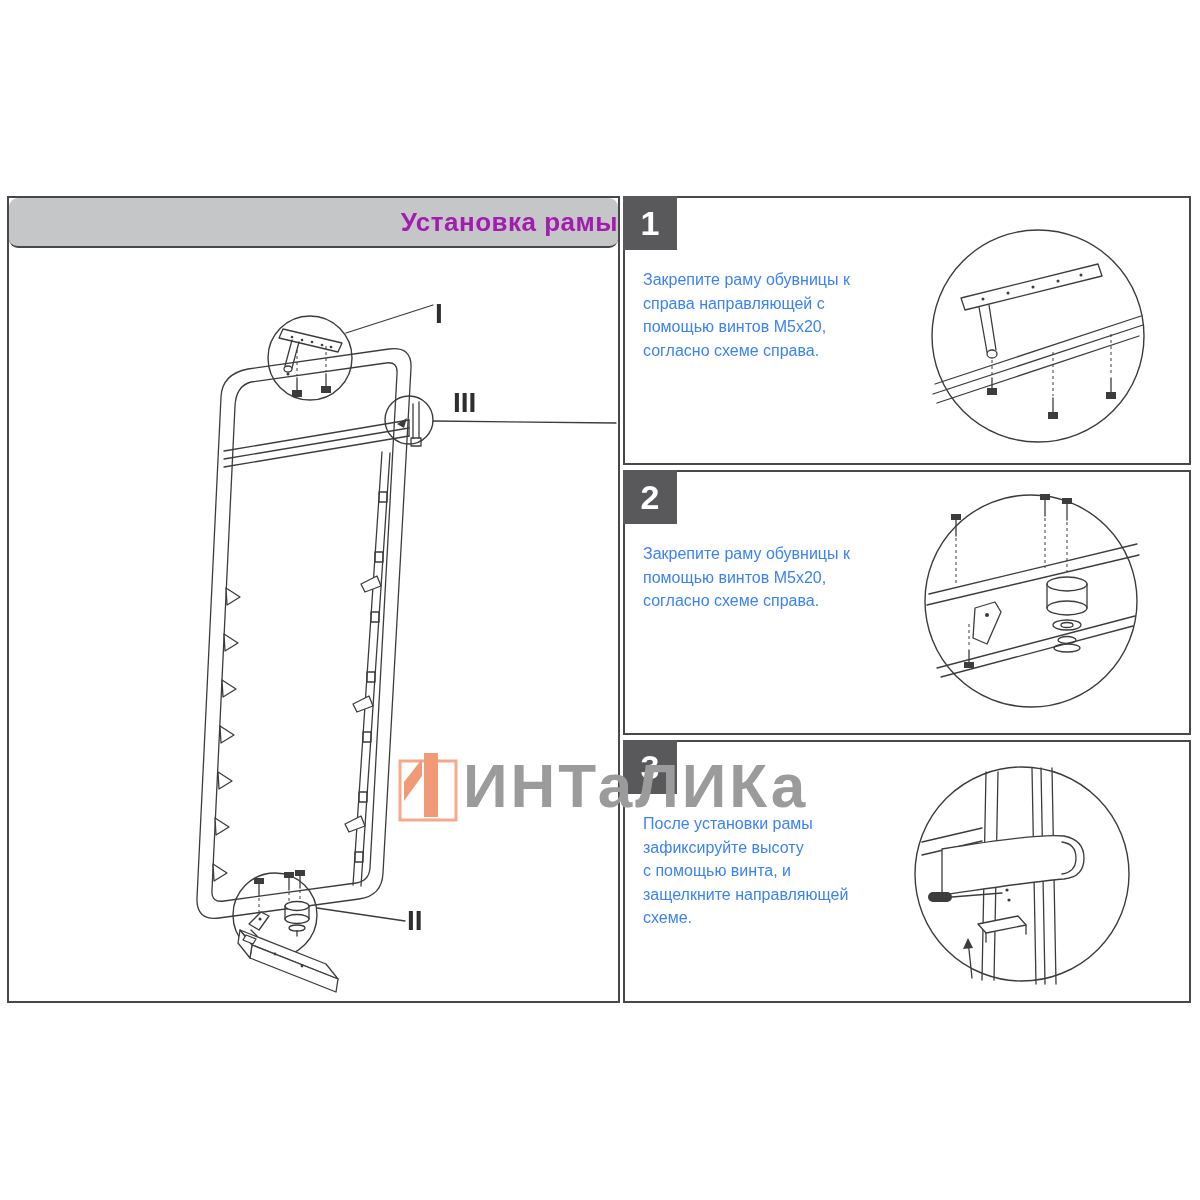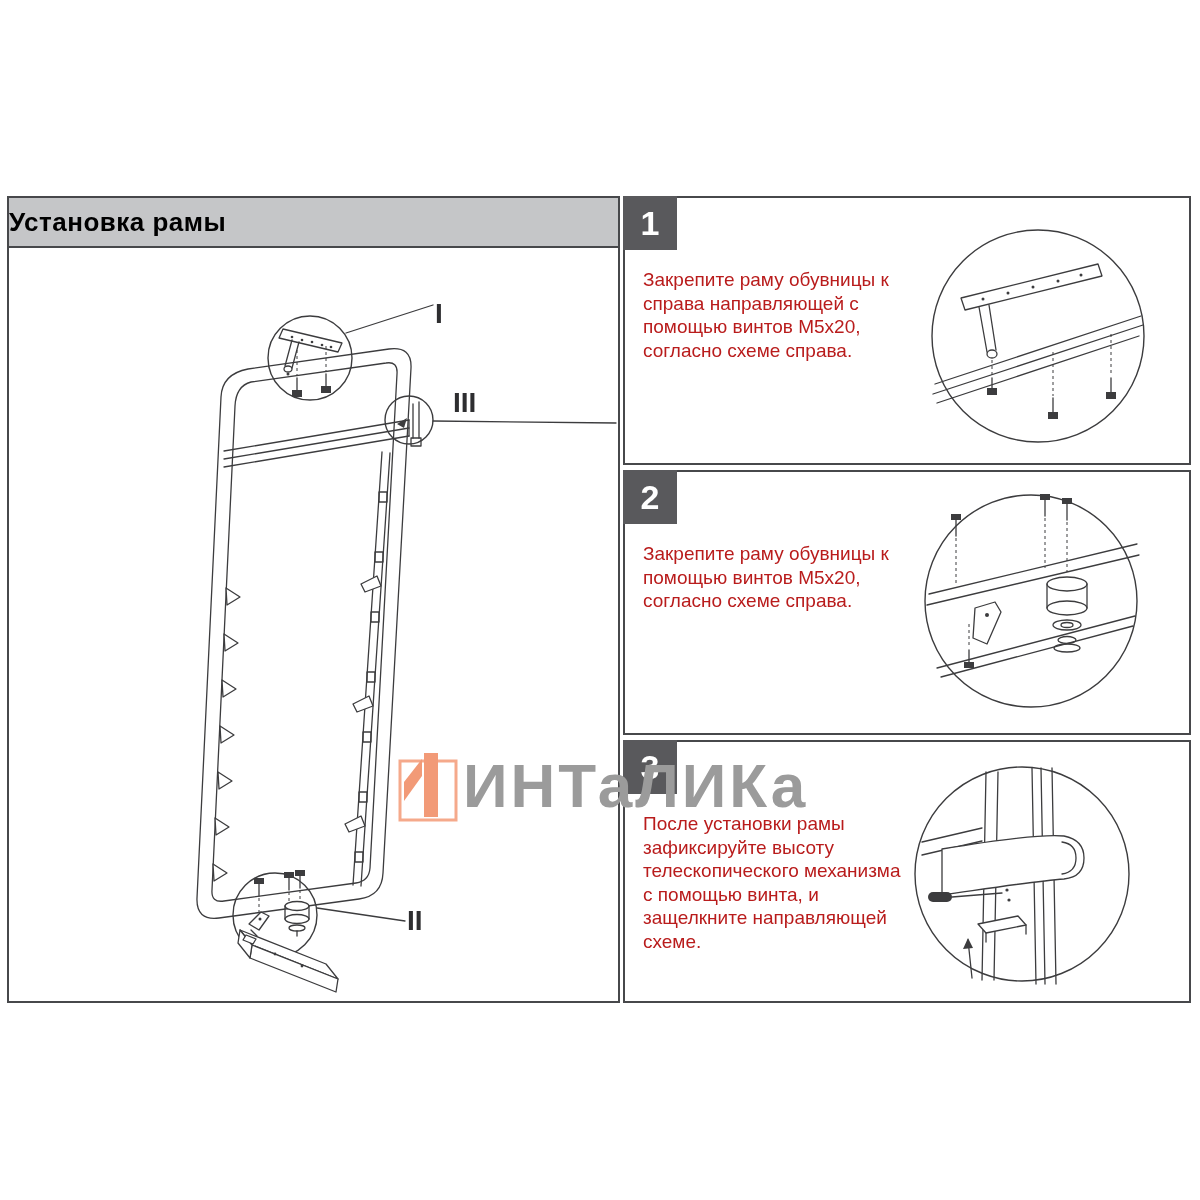--- a/index.html
+++ b/index.html
@@ -4,33 +4,33 @@
 <style>
   html,body{margin:0;padding:0;}
   body{
     width:1200px;height:1200px;position:relative;background:#ffffff;
     font-family:"Liberation Sans", sans-serif;overflow:hidden;
   }
   .panel{position:absolute;background:#fff;border:2px solid #47484b;box-sizing:border-box;}
   #left-panel{left:7px;top:196px;width:613px;height:807px;}
   .header-bar{
     height:48px;background:#c5c6c8;border-bottom:2px solid #47484b;
-    display:flex;align-items:center;justify-content:flex-start;
-    font-weight:bold;font-size:26px;color:#000000;letter-spacing:0.5px;
+    display:flex;align-items:center;justify-content:flex-end;
+    font-weight:bold;font-size:26px;color:#a21caf;letter-spacing:0.5px;border-radius:9px;
   }
   .step-box{position:absolute;left:623px;width:568px;background:#fff;border:2px solid #47484b;box-sizing:border-box;}
   #step-1{top:196px;height:269px;}
   #step-2{top:470px;height:265px;}
   #step-3{top:740px;height:263px;}
   .badge{
     position:absolute;left:-2px;top:-2px;width:54px;height:54px;background:#59595c;
     color:#ffffff;font-size:34px;font-weight:bold;
     display:flex;align-items:center;justify-content:center;
   }
-  .step-text{position:absolute;left:18px;top:70px;font-size:19px;line-height:23.5px;color:#b91c1c;}
+  .step-text{position:absolute;left:18px;top:70px;font-size:16px;line-height:23.5px;color:#3b82f6;}
   .illus{position:absolute;}
   #illus-1{left:278px;top:8px;}
   #illus-2{left:270px;top:0px;}
   #illus-3{left:261px;top:4px;}
   
   .ln{stroke:#3c3c3e;fill:none;stroke-width:1.3;stroke-linejoin:round;stroke-linecap:round;}
   .lnw{stroke:#3c3c3e;fill:#ffffff;stroke-width:1.3;stroke-linejoin:round;}
   .fl{fill:#3c3c3e;stroke:none;}
   .dsh{stroke:#3c3c3e;fill:none;stroke-width:1;stroke-dasharray:3 3;}
   .callout{stroke:#3c3c3e;fill:none;stroke-width:1.4;}
@@ -230,21 +230,20 @@
   </svg>
 </div>
 
 <div id="step-3" class="step-box">
   <div class="badge">
     <span>3</span>
   </div>
   <div class="step-text">
     <div>После установки рамы</div>
     <div>зафиксируйте высоту</div>
-    <div>телескопического механизма</div>
     <div>с помощью винта, и</div>
     <div>защелкните направляющей</div>
     <div>схеме.</div>
   </div>
   <svg id="illus-3" class="illus" width="276" height="256" viewBox="0 0 276 256">
     <circle class="callout" cx="136" cy="128" r="107"></circle>
     <line class="ln" x1="100" y1="26" x2="96" y2="234"></line>
     <line class="ln" x1="112" y1="26" x2="108" y2="234"></line>
     <line class="ln" x1="146" y1="22" x2="150" y2="238"></line>
     <line class="ln" x1="155" y1="22" x2="159" y2="238"></line>

